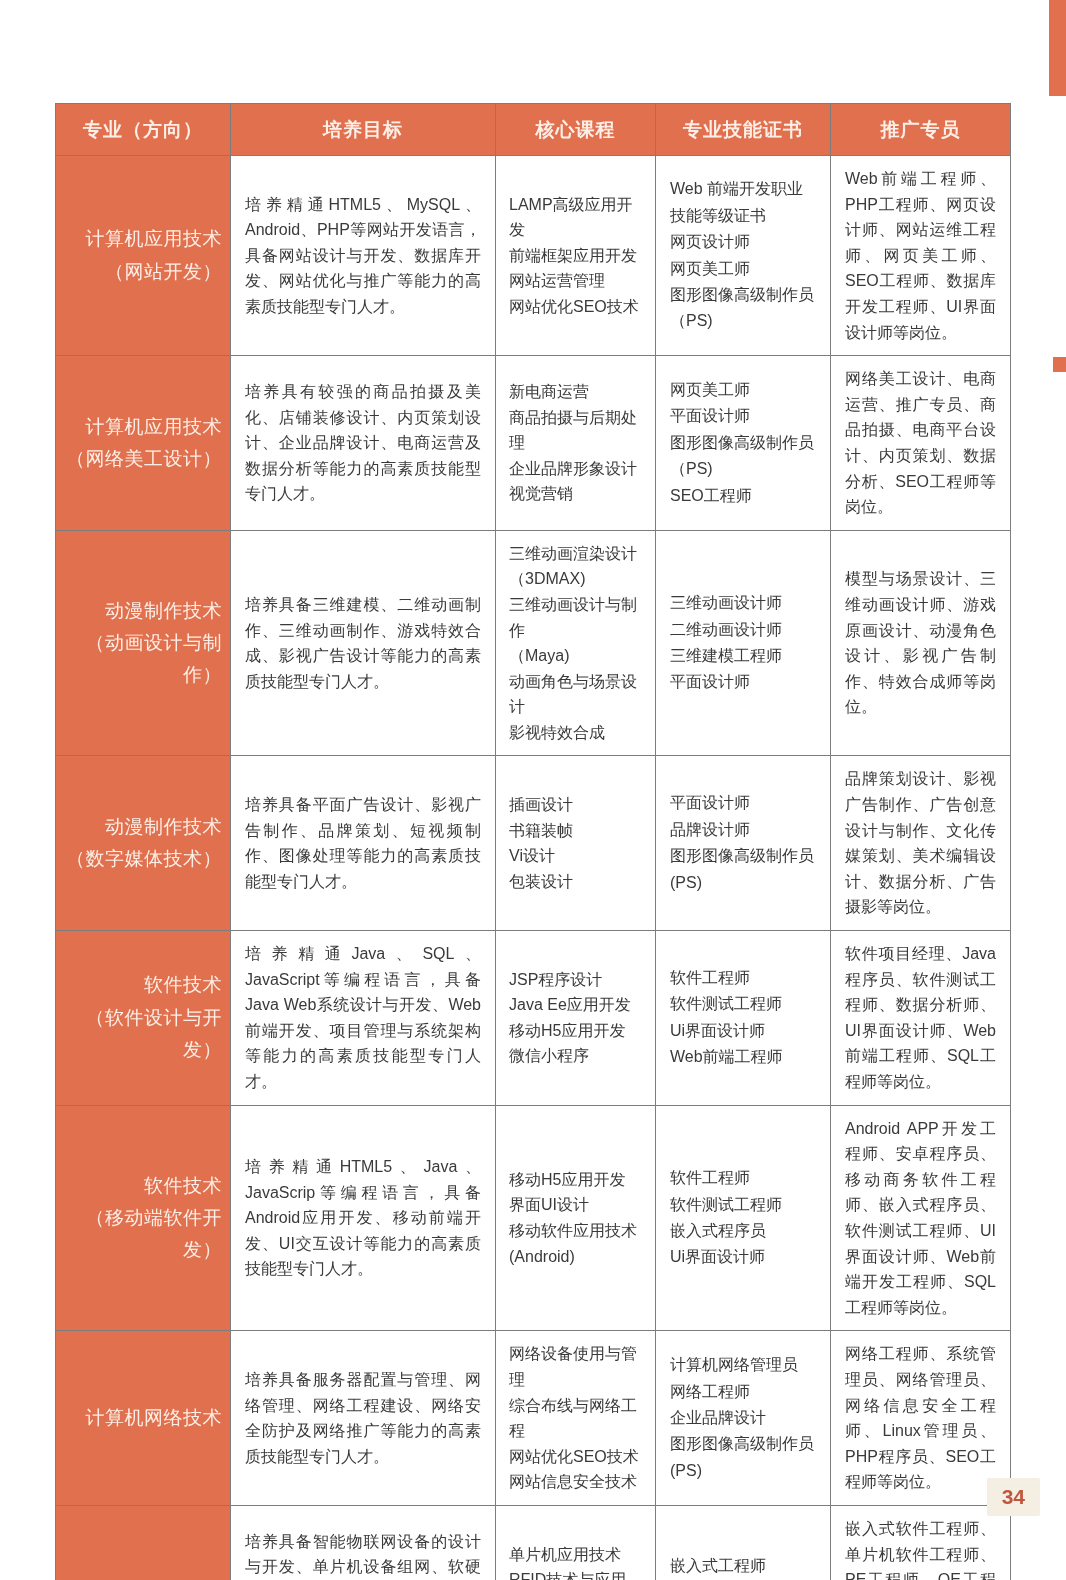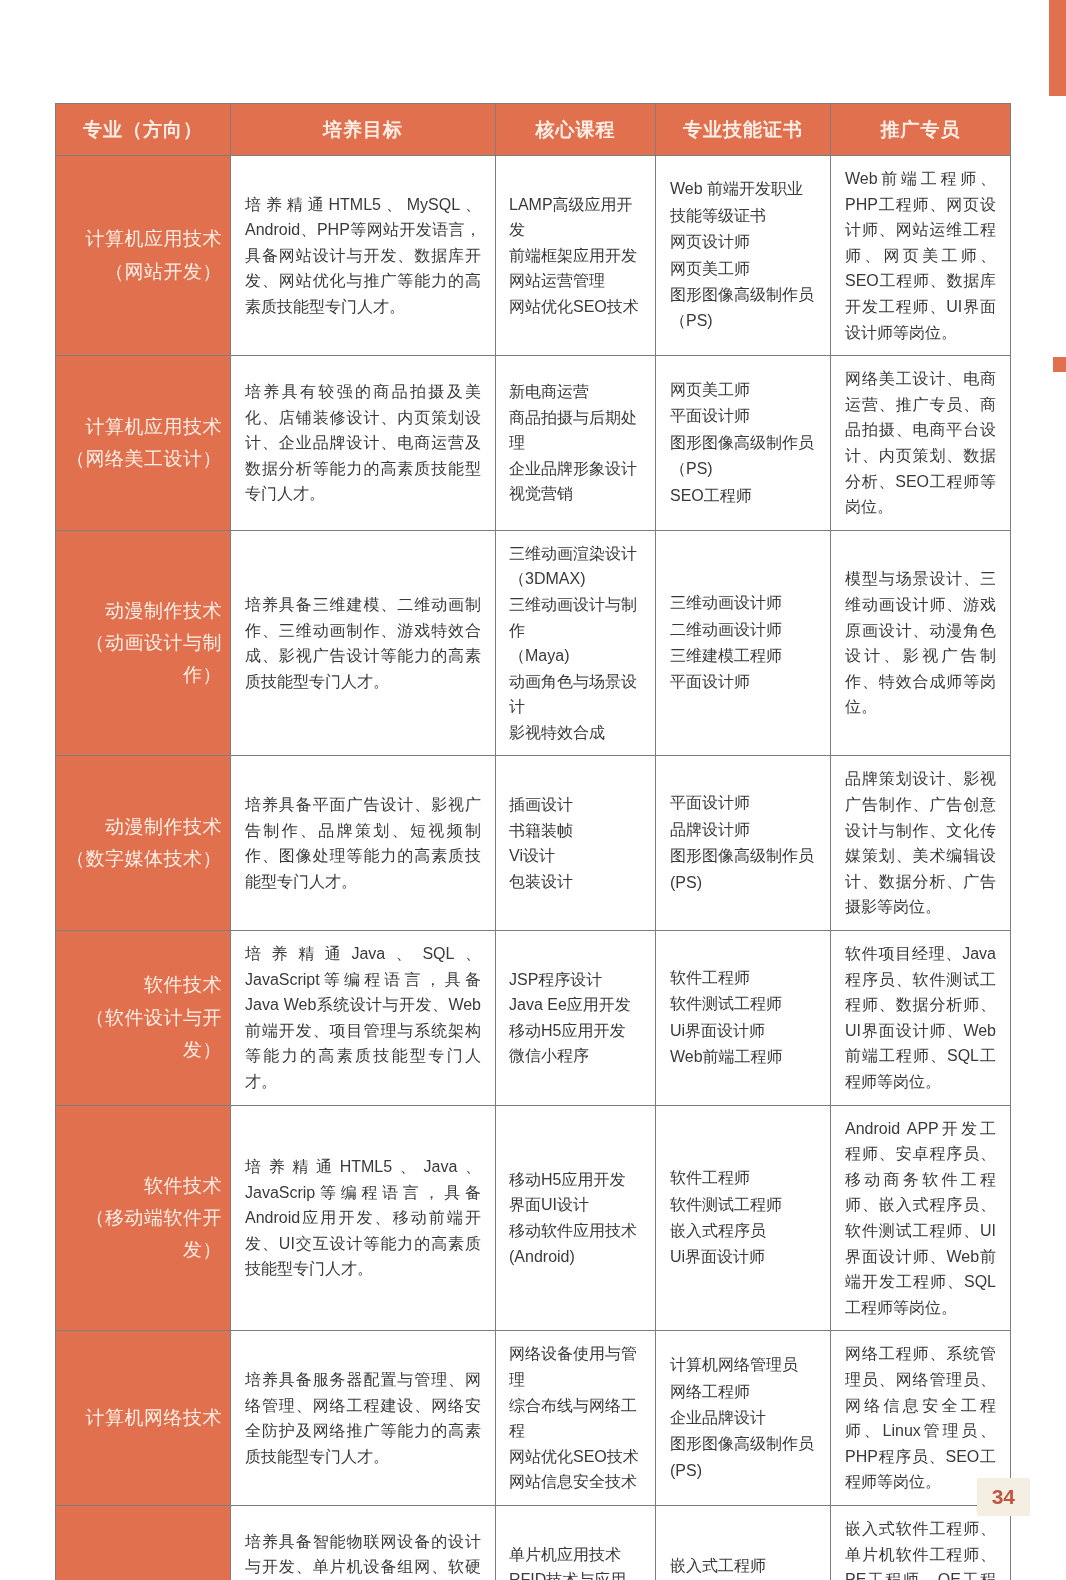--- a/index.html
+++ b/index.html
@@ -72,21 +72,21 @@
   td.col-goal,td.col-jobs{
     text-align:justify;
     text-justify:inter-ideograph;
   }
   td.col-courses{padding:10px 10px 10px 13px;}
   td.col-certs{line-height:1.65;}
   tr.r1{height:155px;} tr.r2{height:150px;} tr.r3{height:133px;}
   tr.r4{height:120px;} tr.r5{height:155px;} tr.r6{height:155px;}
   tr.r7{height:132px;} tr.r8{height:133px;}
   .page-badge{
-    position:absolute;right:36px;top:1478px;
+    position:absolute;right:26px;top:1478px;
     background:var(--badge-bg);
     color:var(--badge-ink);
     font-size:21px;
     font-weight:bold;
     padding:7px 15px;
     border-radius:2px;
   }
 </style>
 </head>
 <body>

